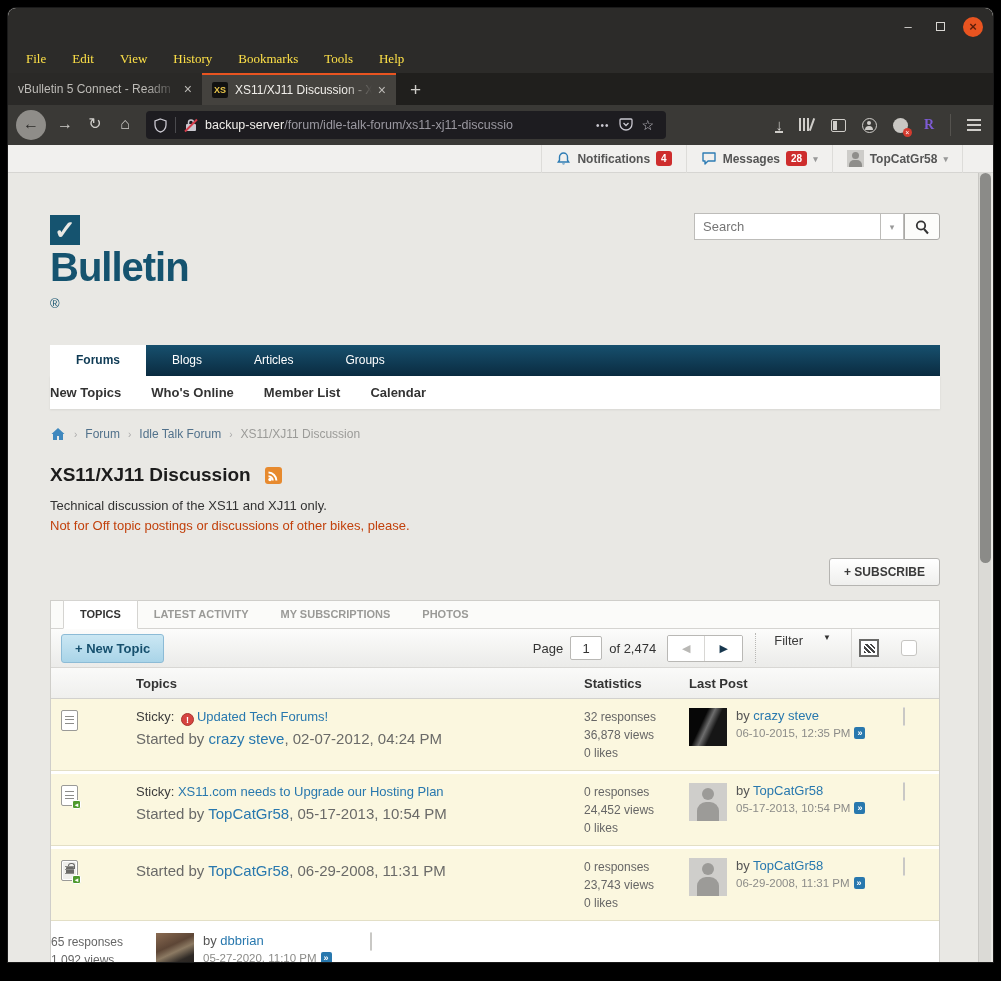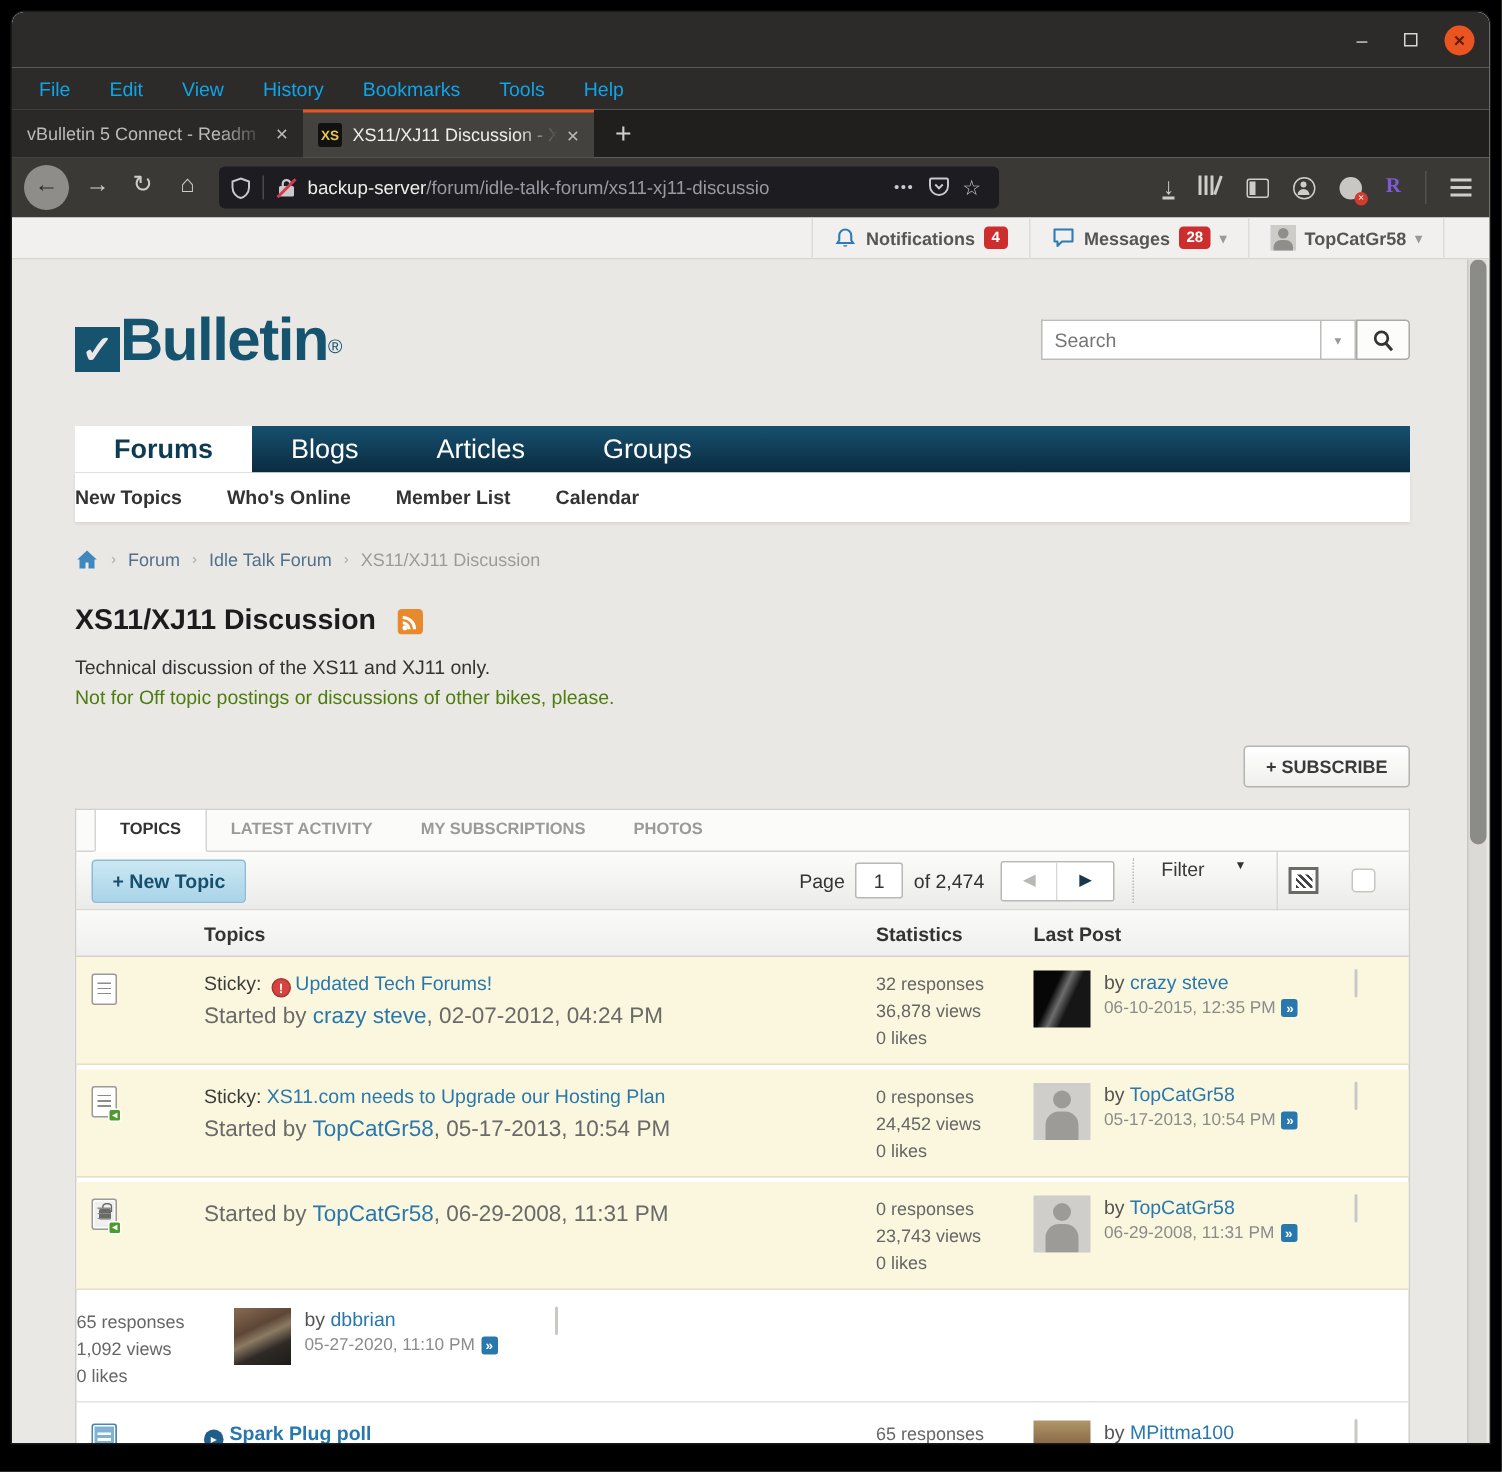--- a/index.html
+++ b/index.html
@@ -9,21 +9,21 @@
 
   
   .titlebar { height:37px; background:#2c2b29; display:flex; align-items:center; justify-content:center; position:relative; border-radius:8px 8px 0 0; }
   .titlebar .title { color:#E8E6E2; font-size:13px; font-weight:bold; }
   .winbtns { position:absolute; right:10px; top:0; height:37px; display:flex; align-items:center; gap:14px; }
   .winbtn { color:#D8D6D2; font-size:13px; width:18px; text-align:center; cursor:default; }
   .winbtn.max i { display:inline-block; width:9px; height:9px; border:1px solid #D8D6D2; }
   .winbtn.close { width:20px; height:20px; background:#E95420; border-radius:50%; color:#5a1d0a; font-weight:bold; line-height:19px; font-size:13px; }
 
   .menubar { height:28px; background:#2c2b29; display:flex; align-items:center; padding-left:18px; gap:26px; }
-  .menubar span { color:#0ea5e9; font-size:13px; }
+  .menubar span { color:#fde047; font-size:13px;font-family:Liberation Serif, serif; }
 
   .tabbar { height:32px; background:#201f1d; display:flex; align-items:flex-end; }
   .tab { height:32px; display:flex; align-items:center; padding:0 10px; font-size:12px; color:#BDBBB7; width:194px; position:relative; }
   .tab .tlabel { flex:1; white-space:nowrap; overflow:hidden; -webkit-mask-image:linear-gradient(90deg,#000 80%,transparent); mask-image:linear-gradient(90deg,#000 80%,transparent); }
   .tab .tclose { font-size:14px; color:#BDBBB7; margin-left:6px; }
   .tab.inactive { background:#2a2927; }
   .tab.active { background:#44423e; color:#F0EEEA; border-top:2px solid #E95420; }
   .favicon { width:16px; height:16px; background:#111; border-radius:2px; margin-right:7px; color:#E8C54A; font-size:9px; font-weight:bold; text-align:center; line-height:16px; flex:none; }
   .newtab { color:#CFCDC9; font-size:19px; padding:0 14px; line-height:30px; }
 
@@ -64,45 +64,45 @@
   .mini-av::before { content:""; position:absolute; left:5px; top:2px; width:7px; height:7px; border-radius:50%; background:#8f8e8b; }
   .mini-av::after { content:""; position:absolute; left:2px; top:10px; width:13px; height:8px; border-radius:5px 5px 0 0; background:#8f8e8b; }
 
   
   .page { position:relative; height:820px; background:#E9E8E4; overflow:hidden; }
   .content { width:890px; margin-left:42px; }
   .vscroll { position:absolute; right:2px; top:0; bottom:0; width:13px; background:#DBDAD6; border-left:1px solid #C9C8C4; }
   .vscroll .thumb { position:absolute; top:0; left:1px; width:11px; height:390px; background:#8B8B88; border-radius:6px; }
 
   .logo-row { padding-top:32px; display:flex; justify-content:space-between; align-items:flex-start; }
-  .logo { display:flex; align-items:center; color:#15536F; }
+  .logo { display:flex; align-items:flex-start; color:#15536F;flex-direction:column; }
   .logo .vbox { width:30px; height:30px; background:#15536F; margin-top:10px; position:relative; }
   .logo .vbox::after { content:"✓"; position:absolute; inset:0; color:#E9E8E4; font-size:26px; font-weight:bold; line-height:30px; text-align:center; }
   .logo .word { font-size:40px; font-weight:bold; letter-spacing:-1px; }
   .logo .reg { font-size:13px; margin-top:6px; }
   .searchbox { display:flex; margin-top:8px; }
   .searchbox input { width:186px; height:27px; border:1px solid #BDBCB9; border-right:none; padding:0 8px; font-size:13px; color:#555; background:#fff; outline:none; }
   .searchbox .dd { width:24px; height:27px; background:#fff; border:1px solid #BDBCB9; color:#999; font-size:9px; text-align:center; line-height:27px; }
   .searchbox .go { width:36px; height:27px; background:#FCFCFA; border:1px solid #AAA9A6; border-radius:0 3px 3px 0; display:flex; align-items:center; justify-content:center; }
 
   .mainnav { margin-top:34px; height:31px; background:linear-gradient(#17506E,#0A2B40); display:flex; }
-  .mn-tab { padding:0 26px; line-height:31px; font-size:18px; color:#fff; }
+  .mn-tab { padding:0 26px; line-height:31px; font-size:12px; color:#fff; }
   .mn-tab.active { background:#fff; color:#0E3A54; font-weight:bold; }
   .subnav { height:33px; background:#fff; display:flex; align-items:center; gap:30px; box-shadow:0 1px 2px rgba(0,0,0,.08); }
   .sn-item { font-size:13px; font-weight:bold; color:#333; }
 
   .breadcrumb { margin-top:17px; display:flex; align-items:center; gap:8px; font-size:12px; }
   .bc-sep { color:#AAA; font-size:10px; }
   .bc-link { color:#51718B; }
   .bc-last { color:#9B9B98; }
 
   .h1row { margin-top:22px; display:flex; align-items:center; gap:14px; }
   h1 { font-size:19px; color:#1c1c1c; }
   .desc { margin-top:10px; font-size:13px; color:#333; line-height:1.55; }
-  .warn { color:#4d7c0f; font-size:13px; }
+  .warn { color:#c2410c; font-size:13px; }
 
   .subrow { margin-top:22px; display:flex; justify-content:flex-end; }
   .btn-subscribe { background:linear-gradient(#FFF,#EFEFED); border:1px solid #B5B4B1; border-radius:3px; padding:6px 14px; font-size:12px; font-weight:bold; color:#3a3a3a; }
 
   .panel { margin-top:14px; background:#fff; border:1px solid #CFCECA; border-bottom:none; }
   .ptabs { display:flex; align-items:flex-end; height:28px; background:#FBFBF9; border-bottom:1px solid #D5D4D1; padding-left:12px; }
   .ptab { font-size:11px; font-weight:bold; color:#9a9a97; padding:0 16px; line-height:27px; }
   .ptab.active { background:#fff; color:#333; border:1px solid #D5D4D1; border-bottom:1px solid #fff; margin-bottom:-1px; }
   .ptoolbar { height:39px; background:linear-gradient(#FCFCFB,#EBEBE9); border-bottom:1px solid #D8D7D4; display:flex; align-items:center; padding:0 10px; }
   .btn-newtopic { background:linear-gradient(#CBE7F3,#A9D4E8); border:1px solid #8CBBD6; border-radius:3px; padding:6px 13px; font-size:13px; font-weight:bold; color:#16506E; }

